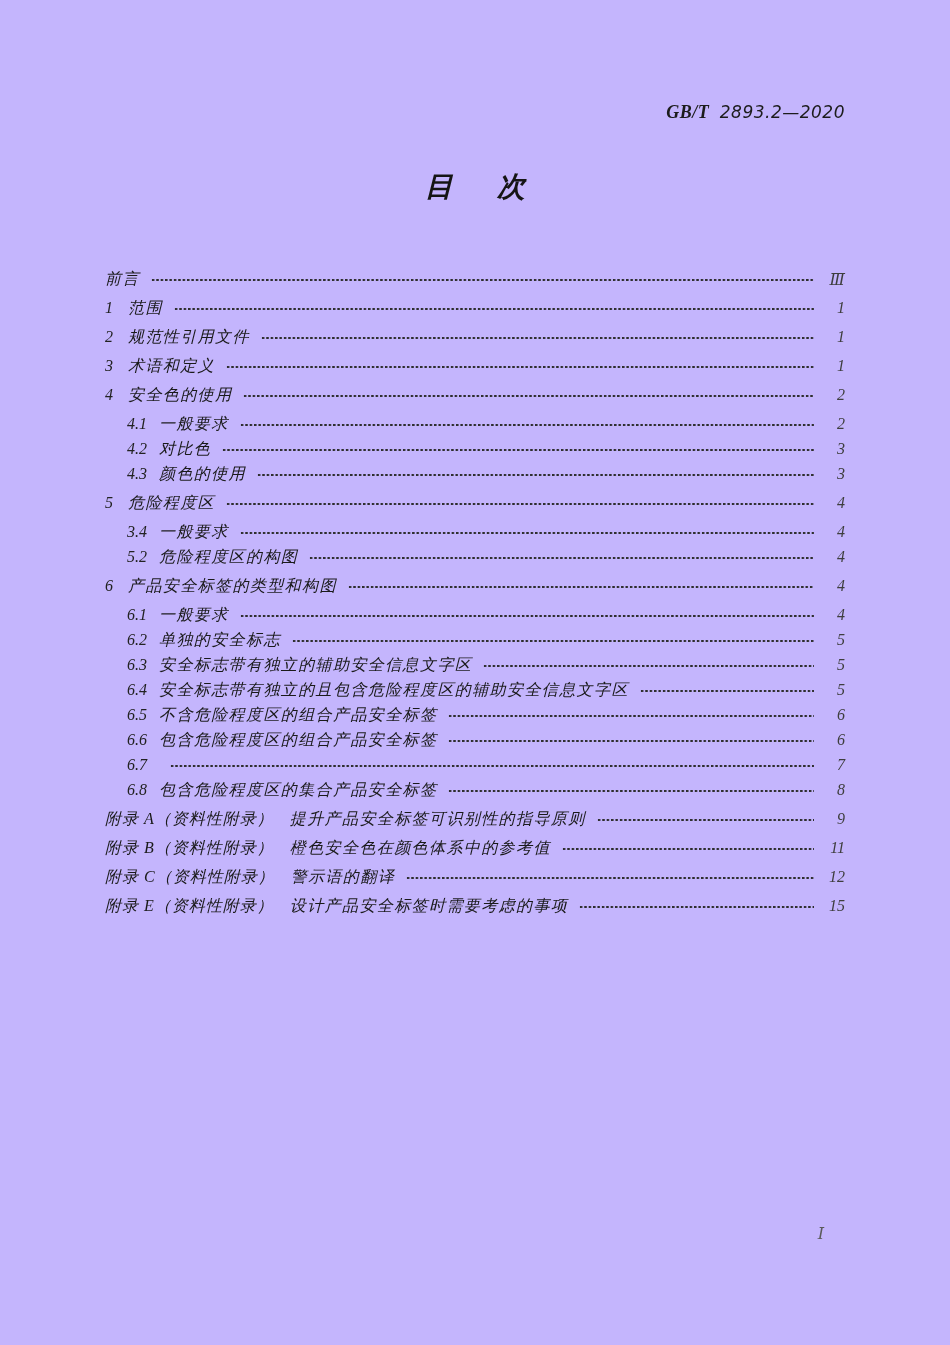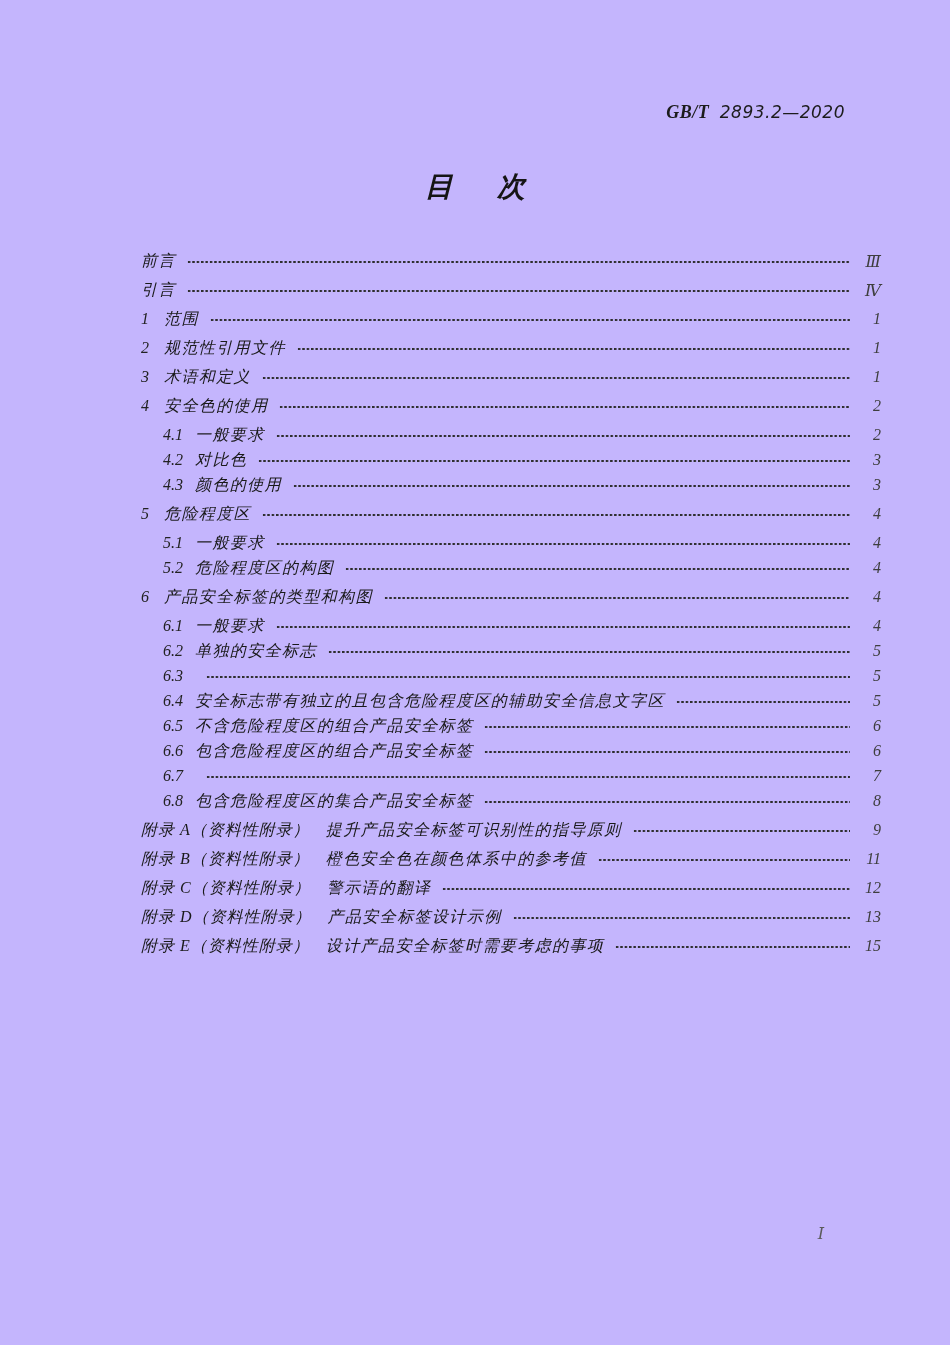--- a/index.html
+++ b/index.html
@@ -47,23 +47,22 @@
     font-size: 28px;
     font-weight: bold;
     letter-spacing: 44px;
     padding-left: 44px;
     color: #151515;
   }
   
   .toc {
     position: absolute;
     left: 105px;
-    top: 250px;
+    top: 268px;
     width: 740px;
-    margin-left: 36px;
   }
   .row {
     display: flex;
     align-items: center;
     height: 22px;
     margin-bottom: 7px;
     font-size: 16px;
     white-space: nowrap;
   }
   .row.section { padding-left: 22px; }
@@ -126,25 +125,20 @@
   <div class="doc-title">
     <span class="title-text">目次</span>
   </div>
 
   <div class="toc">
       <div class="row front">
         <span class="lbl">前言</span>
         <span class="dots"></span>
         <span class="pg">Ⅲ</span>
       </div>
-      <div class="row front">
-        <span class="lbl">引言</span>
-        <span class="dots"></span>
-        <span class="pg">Ⅳ</span>
-      </div>
       <div class="row chapter">
         <span class="num">1</span>
         <span class="lbl">范围</span>
         <span class="dots"></span>
         <span class="pg">1</span>
       </div>
       <div class="row chapter">
         <span class="num">2</span>
         <span class="lbl">规范性引用文件</span>
         <span class="dots"></span>
@@ -180,21 +174,21 @@
         <span class="dots"></span>
         <span class="pg">3</span>
       </div>
       <div class="row chapter">
         <span class="num">5</span>
         <span class="lbl">危险程度区</span>
         <span class="dots"></span>
         <span class="pg">4</span>
       </div>
       <div class="row section">
-        <span class="num">5.1</span>
+        <span class="num">3.4</span>
         <span class="lbl">一般要求</span>
         <span class="dots"></span>
         <span class="pg">4</span>
       </div>
       <div class="row section">
         <span class="num">5.2</span>
         <span class="lbl">危险程度区的构图</span>
         <span class="dots"></span>
         <span class="pg">4</span>
       </div>
@@ -211,20 +205,21 @@
         <span class="pg">4</span>
       </div>
       <div class="row section">
         <span class="num">6.2</span>
         <span class="lbl">单独的安全标志</span>
         <span class="dots"></span>
         <span class="pg">5</span>
       </div>
       <div class="row section">
         <span class="num">6.3</span>
+        <span class="lbl">安全标志带有独立的辅助安全信息文字区</span>
         <span class="dots"></span>
         <span class="pg">5</span>
       </div>
       <div class="row section">
         <span class="num">6.4</span>
         <span class="lbl">安全标志带有独立的且包含危险程度区的辅助安全信息文字区</span>
         <span class="dots"></span>
         <span class="pg">5</span>
       </div>
       <div class="row section">
@@ -262,26 +257,20 @@
         <span class="dots"></span>
         <span class="pg">11</span>
       </div>
       <div class="row appendix">
         <span class="prefix">附录 C（资料性附录）</span>
         <span class="lbl">警示语的翻译</span>
         <span class="dots"></span>
         <span class="pg">12</span>
       </div>
       <div class="row appendix">
-        <span class="prefix">附录 D（资料性附录）</span>
-        <span class="lbl">产品安全标签设计示例</span>
-        <span class="dots"></span>
-        <span class="pg">13</span>
-      </div>
-      <div class="row appendix">
         <span class="prefix">附录 E（资料性附录）</span>
         <span class="lbl">设计产品安全标签时需要考虑的事项</span>
         <span class="dots"></span>
         <span class="pg">15</span>
       </div>
     </div>
 
   <div class="footer-page">Ⅰ</div>
 
 </div>

